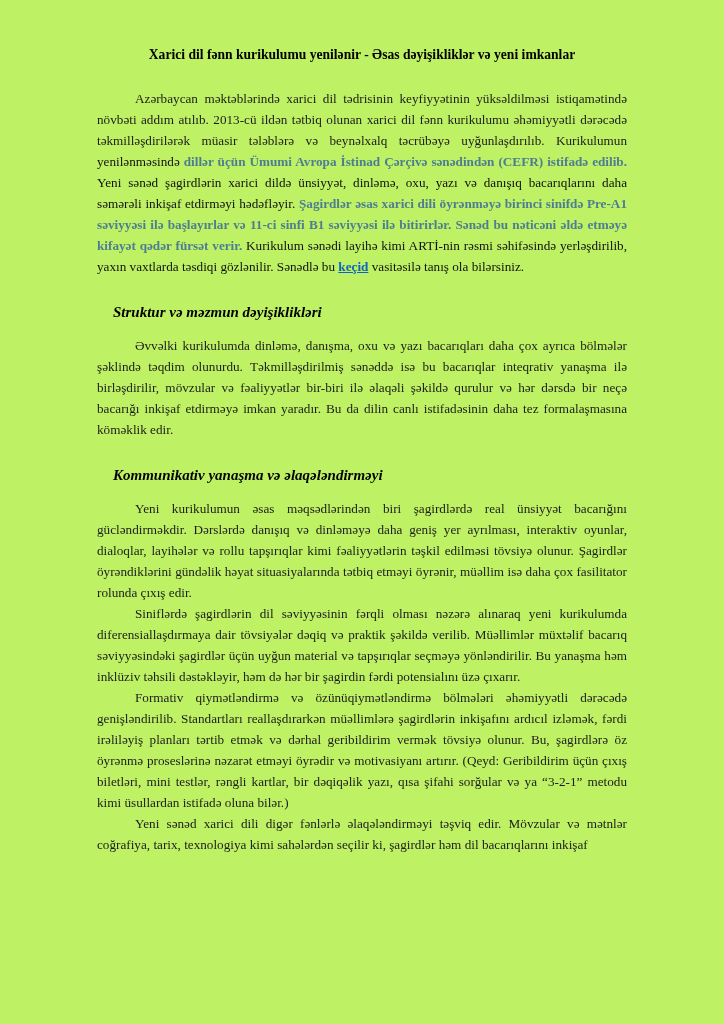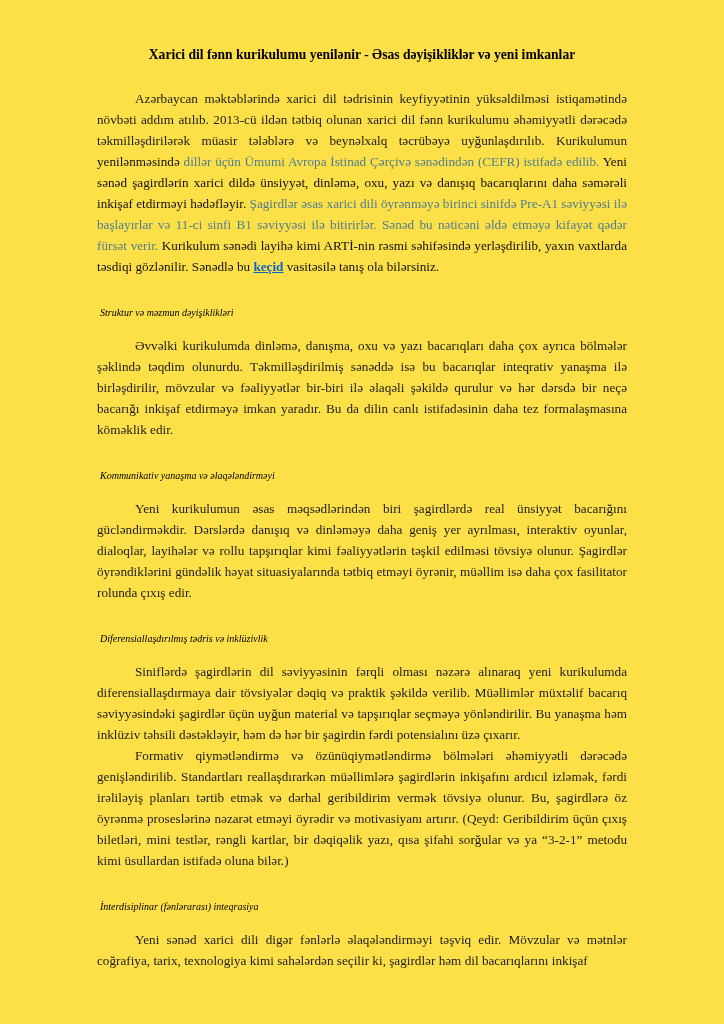--- a/index.html
+++ b/index.html
@@ -1,50 +1,50 @@
 <!DOCTYPE html>
 <html><head>
 <meta charset="utf-8">
 <style>
   * { box-sizing: border-box; }
   html, body { margin: 0; padding: 0; background: #e8e8e8; }
   .page {
     width: 724px;
     height: 1024px;
     margin: 0 auto;
-    background: #fde047;
+    background: #bef264;
     padding: 44px 97px 40px 97px;
     font-family: "Liberation Serif", "DejaVu Serif", serif;
     font-size: 13.2px;
     line-height: 21px;
     color: #1c1c1c;
     overflow: hidden;
   }
   .doc-title {
     font-size: 13.6px;
     font-weight: bold;
     text-align: center;
     margin: 0 0 23px 0;
     color: #000000;
   }
   p.body-para {
     text-align: justify;
     text-indent: 38px;
     margin: 0;
   }
   h2.section-heading {
-    font-size: 10px;
-    font-weight: normal;
+    font-size: 15px;
+    font-weight: bold;
     font-style: italic;
-    margin: 25px 0 12px 3px;
+    margin: 25px 0 12px 16px;
     color: #000000;
   }
   .seg-regular { font-weight: normal; color: #1c1c1c; }
   .seg-bold   { font-weight: normal;   color: #111111; }
-  .seg-teal   { font-weight: normal; color: #4e7d93; }
+  .seg-teal   { font-weight: bold; color: #4e7d93; }
   .seg-link   {
     color: #0b63c5;
     font-weight: bold;
     text-decoration: underline;
     cursor: pointer;
   }
 </style>
 </head>
 <body>
 
@@ -53,21 +53,19 @@
   <h1 class="doc-title">Xarici dil fənn kurikulumu yenilənir - Əsas dəyişikliklər və yeni imkanlar</h1>
 
   <p class="body-para"><span class="seg-regular">Azərbaycan məktəblərində xarici dil tədrisinin keyfiyyətinin yüksəldilməsi istiqamətində növbəti addım atılıb. 2013-cü ildən tətbiq olunan xarici dil fənn kurikulumu əhəmiyyətli dərəcədə təkmilləşdirilərək müasir tələblərə və beynəlxalq təcrübəyə uyğunlaşdırılıb. Kurikulumun </span><span class="seg-bold">yenilənməsində</span><span class="seg-teal"> dillər üçün Ümumi Avropa İstinad Çərçivə sənədindən (CEFR) istifadə edilib. </span><span class="seg-bold">Yeni sənəd şagirdlərin xarici dildə ünsiyyət, dinləmə, oxu, yazı və danışıq bacarıqlarını daha səmərəli inkişaf etdirməyi hədəfləyir.</span><span class="seg-teal"> Şagirdlər əsas xarici dili öyrənməyə birinci sinifdə Pre-A1 səviyyəsi ilə başlayırlar və 11-ci sinfi B1 səviyyəsi ilə bitirirlər. Sənəd bu nəticəni əldə etməyə kifayət qədər fürsət verir. </span><span class="seg-bold">Kurikulum sənədi layihə kimi ARTİ-nin rəsmi səhifəsində yerləşdirilib, yaxın vaxtlarda təsdiqi gözlənilir. Sənədlə bu </span><a class="seg-link">keçid</a><span class="seg-bold"> vasitəsilə tanış ola bilərsiniz.</span></p>
 
   <h2 class="section-heading">Struktur və məzmun dəyişiklikləri</h2>
   <p class="body-para">Əvvəlki kurikulumda dinləmə, danışma, oxu və yazı bacarıqları daha çox ayrıca bölmələr şəklində təqdim olunurdu. Təkmilləşdirilmiş sənəddə isə bu bacarıqlar inteqrativ yanaşma ilə birləşdirilir, mövzular və fəaliyyətlər bir-biri ilə əlaqəli şəkildə qurulur və hər dərsdə bir neçə bacarığı inkişaf etdirməyə imkan yaradır. Bu da dilin canlı istifadəsinin daha tez formalaşmasına köməklik edir.</p>
 
   <h2 class="section-heading">Kommunikativ yanaşma və əlaqələndirməyi</h2>
   <p class="body-para">Yeni kurikulumun əsas məqsədlərindən biri şagirdlərdə real ünsiyyət bacarığını gücləndirməkdir. Dərslərdə danışıq və dinləməyə daha geniş yer ayrılması, interaktiv oyunlar, dialoqlar, layihələr və rollu tapşırıqlar kimi fəaliyyətlərin təşkil edilməsi tövsiyə olunur. Şagirdlər öyrəndiklərini gündəlik həyat situasiyalarında tətbiq etməyi öyrənir, müəllim isə daha çox fasilitator rolunda çıxış edir.</p>
 
-  <h2 class="section-heading">Diferensiallaşdırılmış tədris və inklüzivlik</h2>
   <p class="body-para">Siniflərdə şagirdlərin dil səviyyəsinin fərqli olması nəzərə alınaraq yeni kurikulumda diferensiallaşdırmaya dair tövsiyələr dəqiq və praktik şəkildə verilib. Müəllimlər müxtəlif bacarıq səviyyəsindəki şagirdlər üçün uyğun material və tapşırıqlar seçməyə yönləndirilir. Bu yanaşma həm inklüziv təhsili dəstəkləyir, həm də hər bir şagirdin fərdi potensialını üzə çıxarır.</p>
 
   <p class="body-para">Formativ qiymətləndirmə və özünüqiymətləndirmə bölmələri əhəmiyyətli dərəcədə genişləndirilib. Standartları reallaşdırarkən müəllimlərə şagirdlərin inkişafını ardıcıl izləmək, fərdi irəliləyiş planları tərtib etmək və dərhal geribildirim vermək tövsiyə olunur. Bu, şagirdlərə öz öyrənmə proseslərinə nəzarət etməyi öyrədir və motivasiyanı artırır. (Qeyd: Geribildirim üçün çıxış biletləri, mini testlər, rəngli kartlar, bir dəqiqəlik yazı, qısa şifahi sorğular və ya “3-2-1” metodu kimi üsullardan istifadə oluna bilər.)</p>
 
-  <h2 class="section-heading">İnterdisiplinar (fənlərarası) inteqrasiya</h2>
   <p class="body-para">Yeni sənəd xarici dili digər fənlərlə əlaqələndirməyi təşviq edir. Mövzular və mətnlər coğrafiya, tarix, texnologiya kimi sahələrdən seçilir ki, şagirdlər həm dil bacarıqlarını inkişaf</p>
 
 </div>
 
 </body></html>

